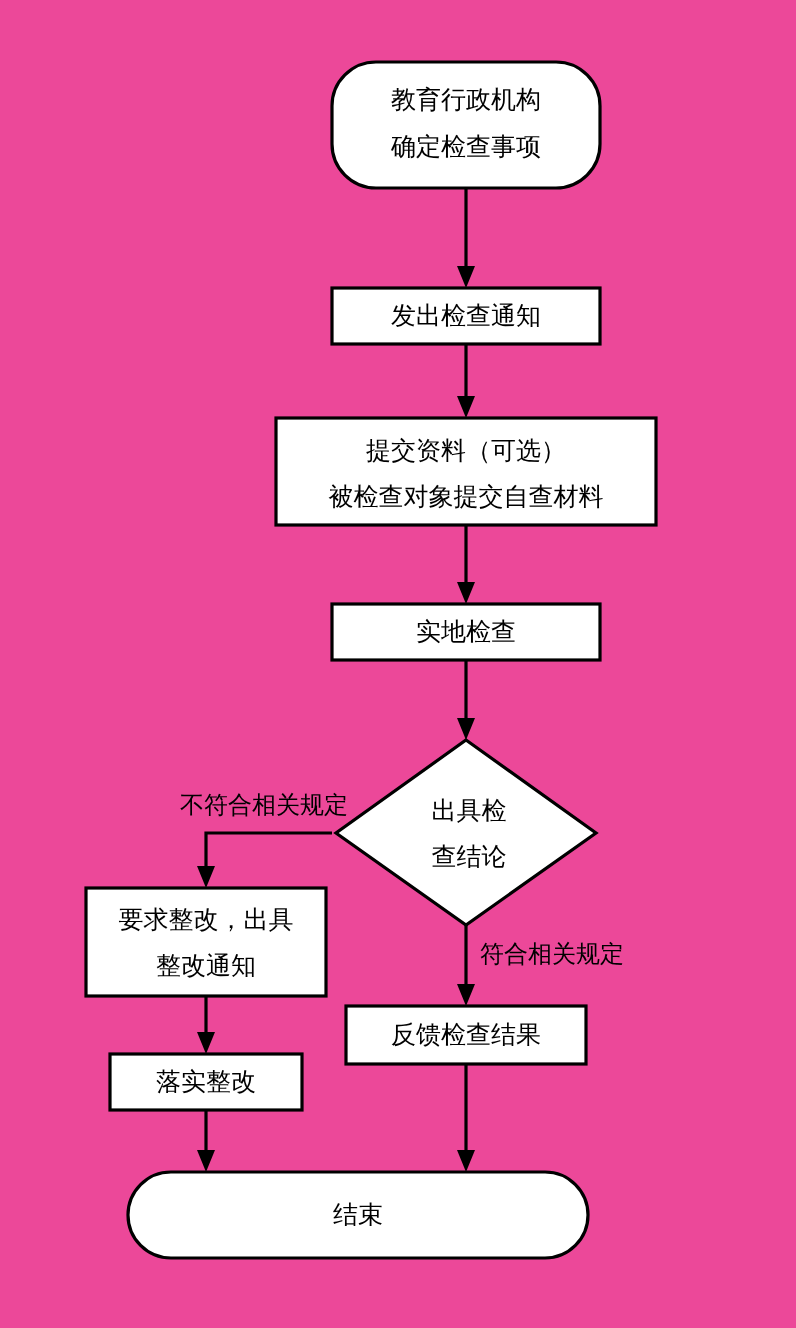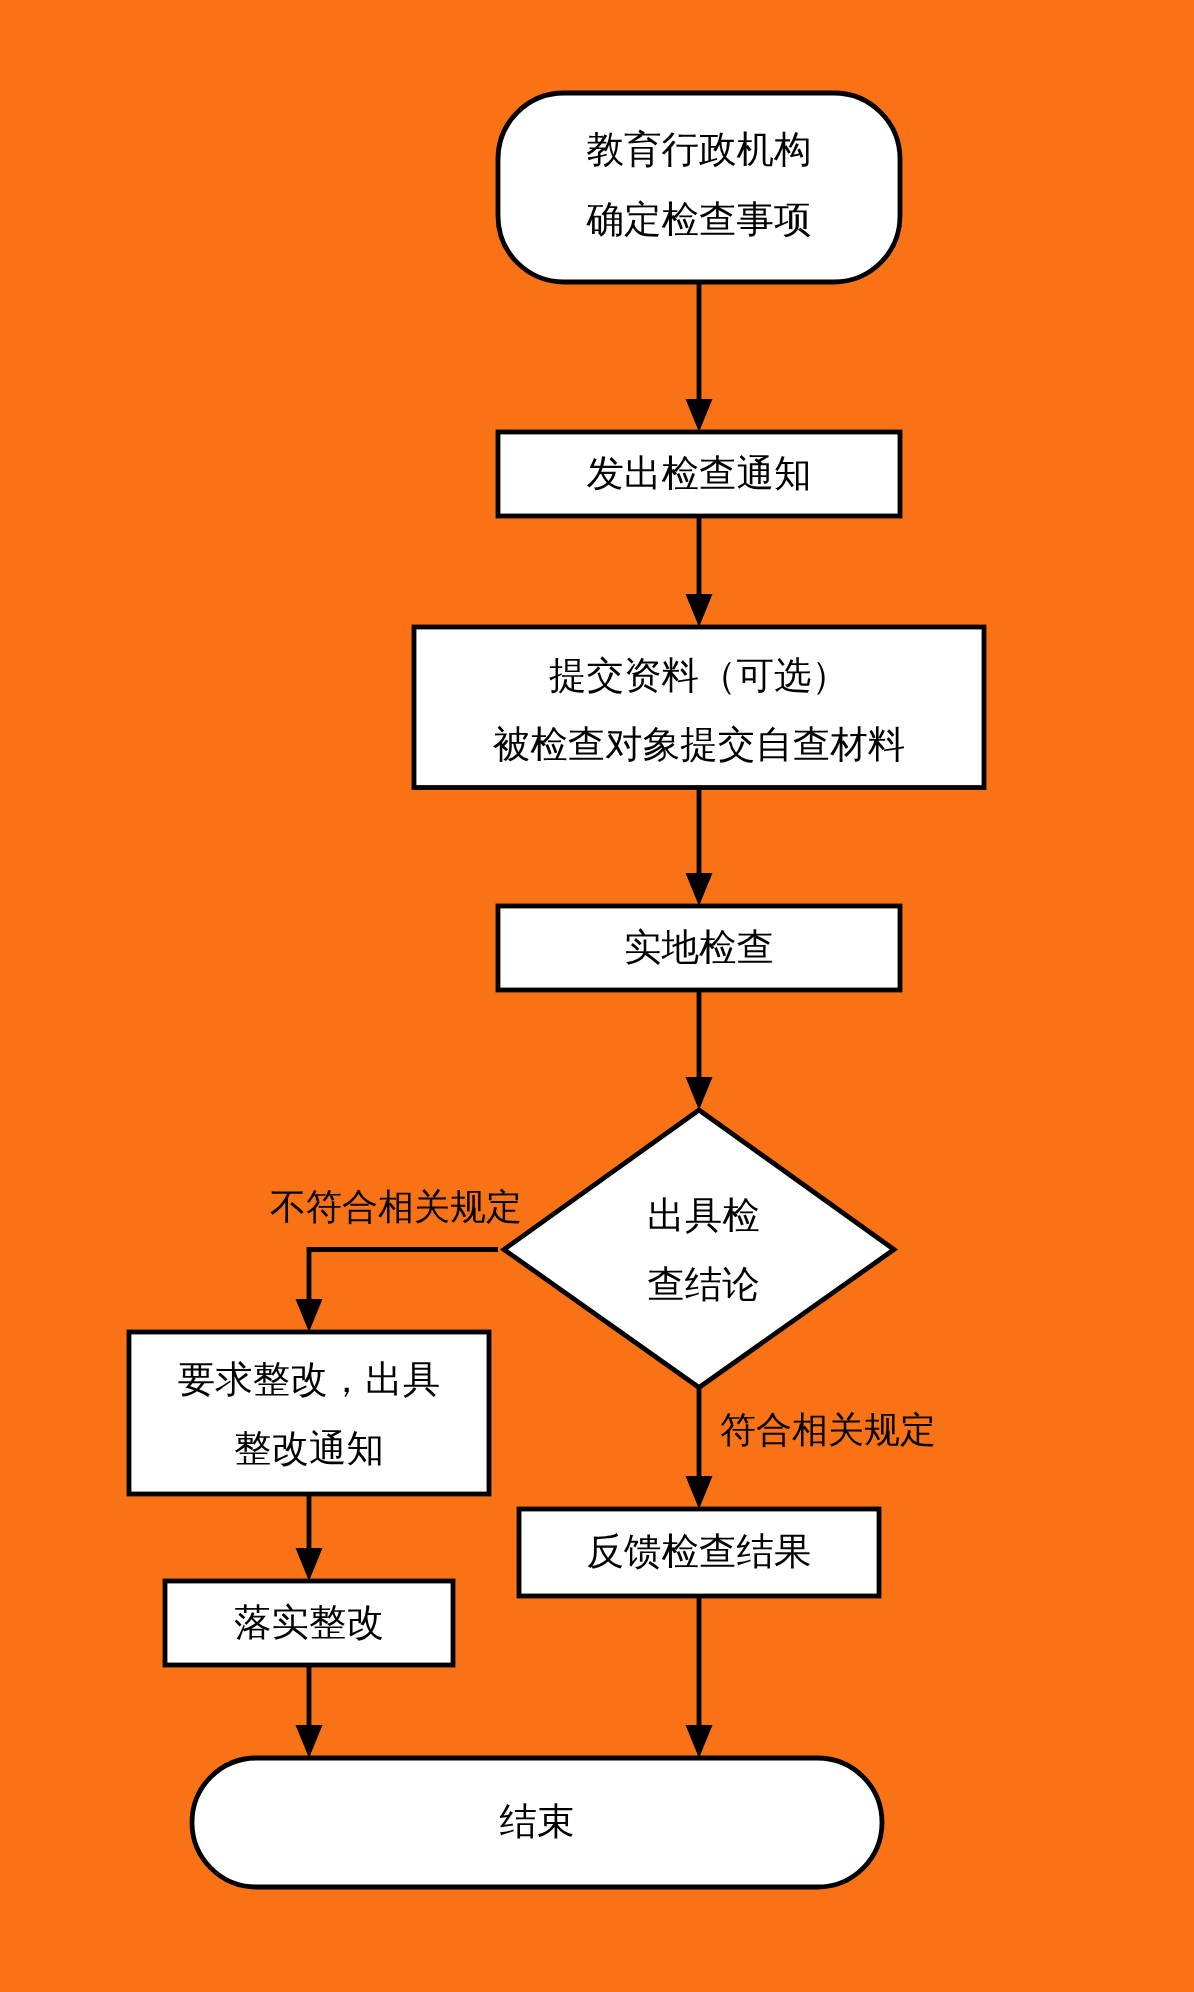--- a/index.html
+++ b/index.html
@@ -10,21 +10,21 @@
   body {
     width: 796px;
     height: 1328px;
     font-family: "DejaVu Sans", "Liberation Sans", sans-serif;
     overflow: hidden;
   }
   #flowchart-root {
     position: relative;
     width: 796px;
     height: 1328px;
-    background: #f97316;
+    background: #ec4899;
   }
   svg.flow {
     display: block;
     width: 796px;
     height: 1328px;
   }
   .node-shape {
     fill: #ffffff;
     stroke: #000000;
     stroke-width: 3.2;

